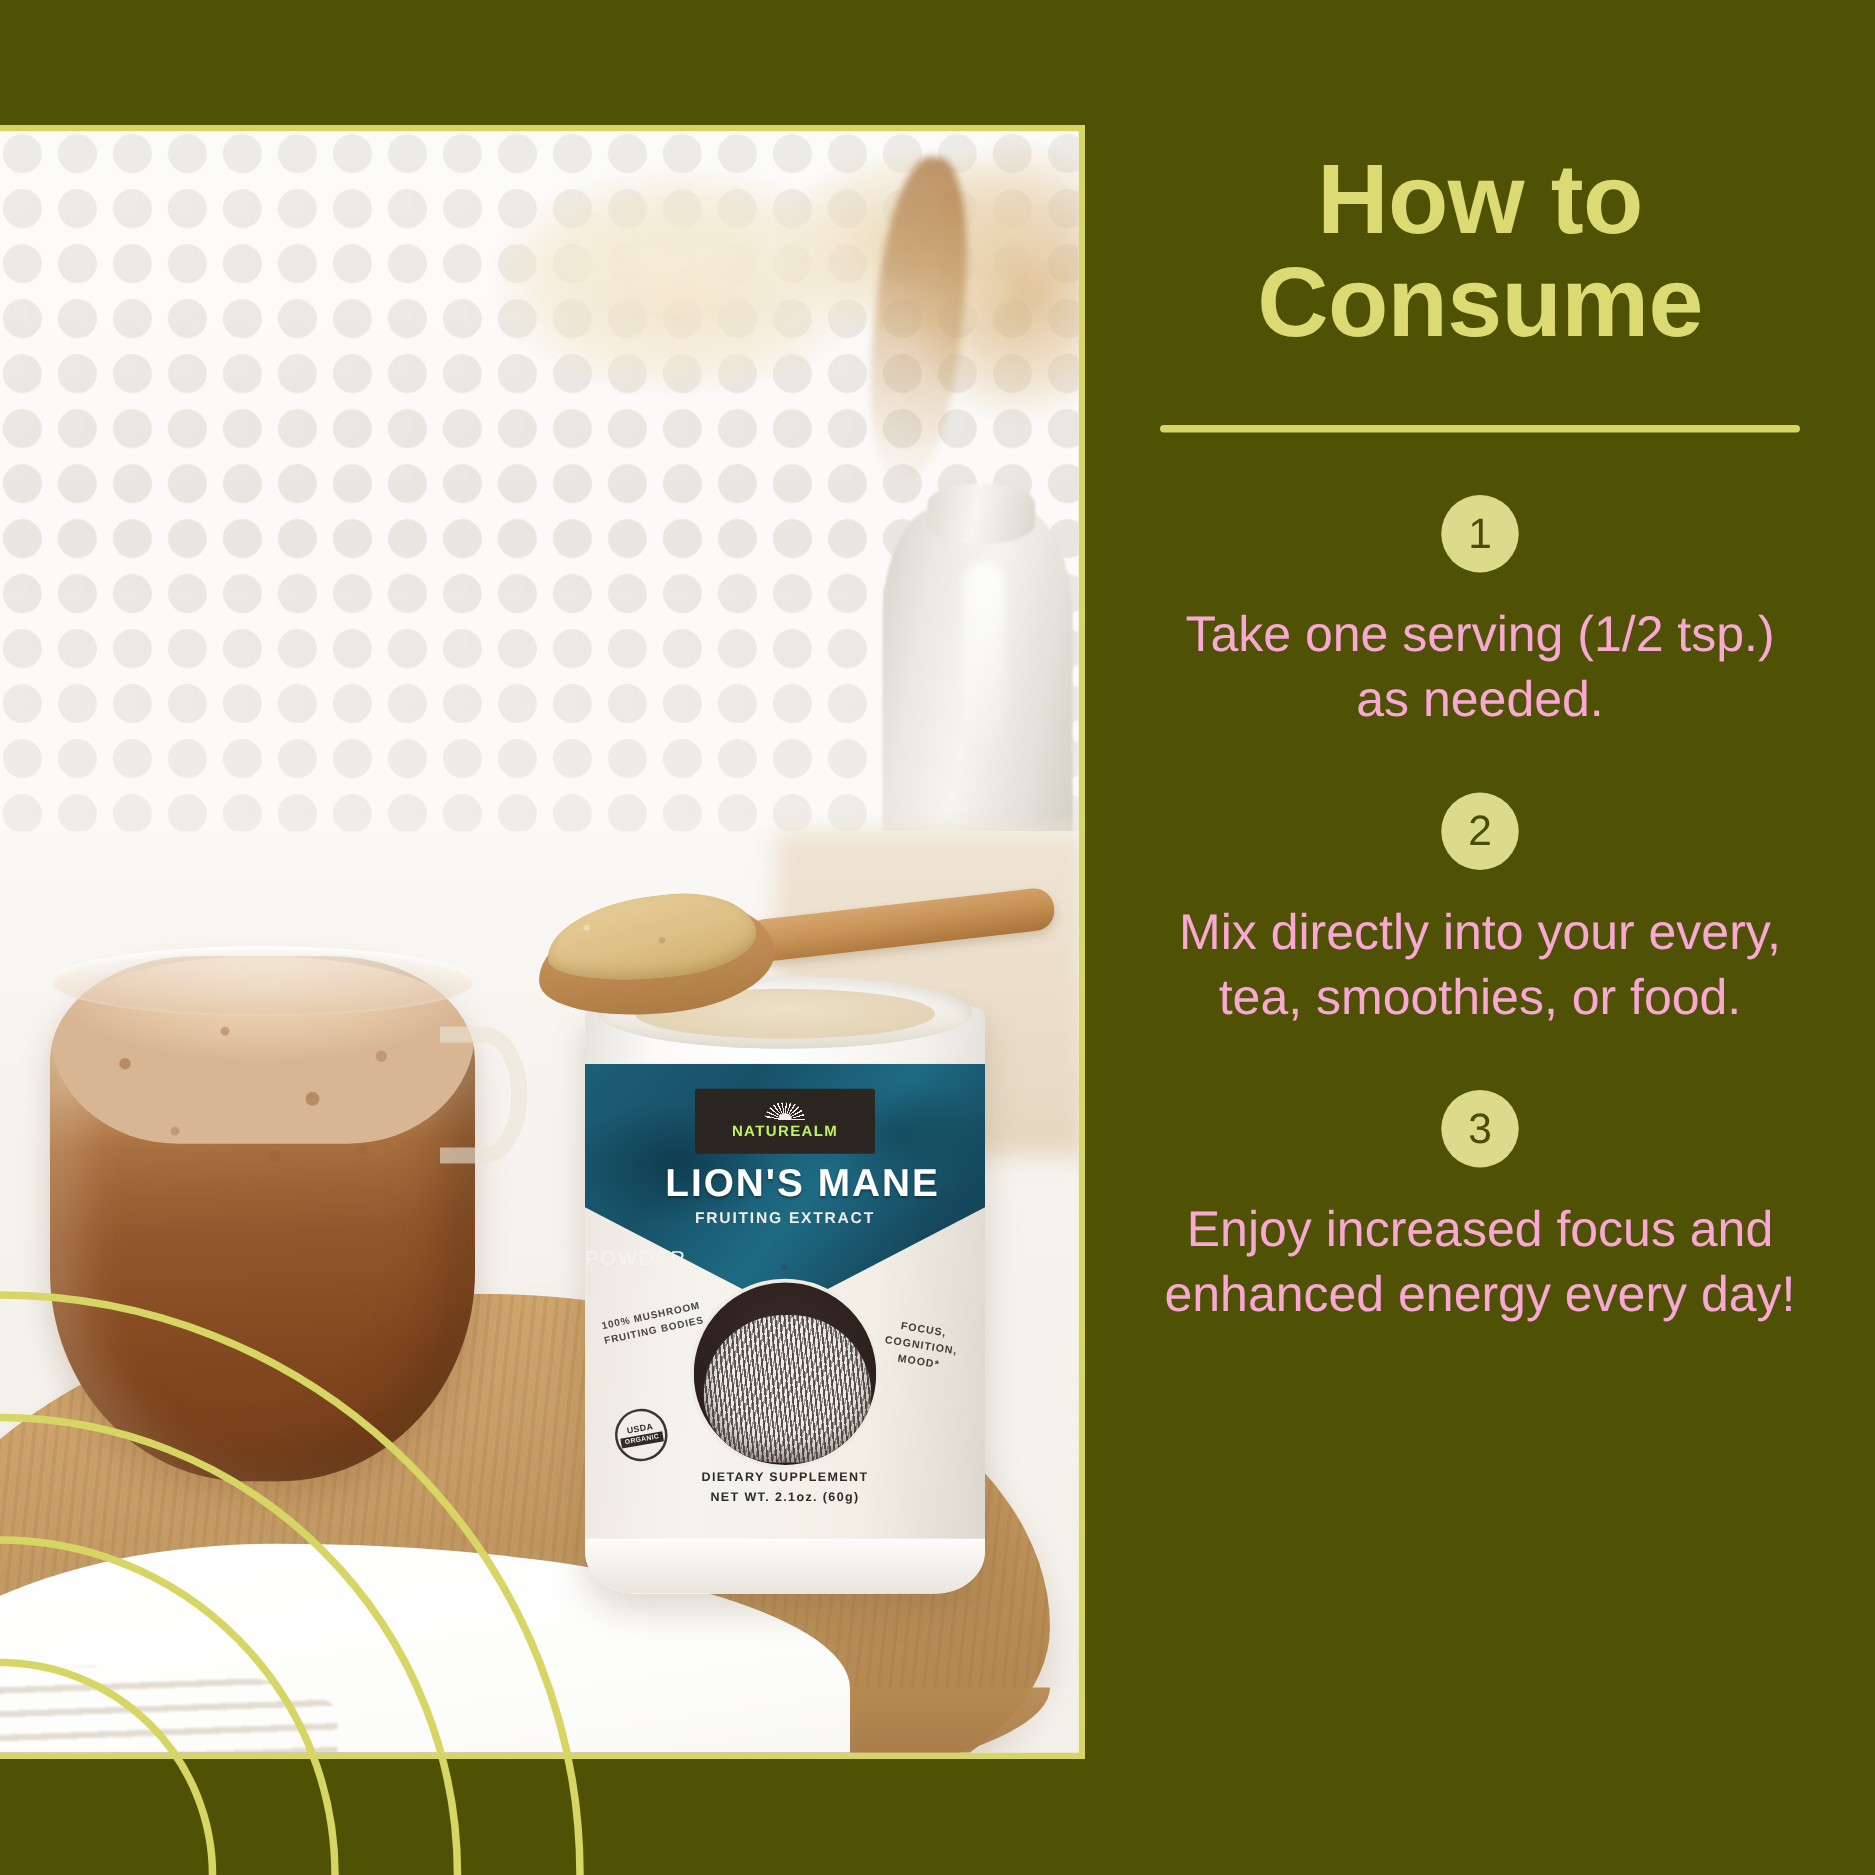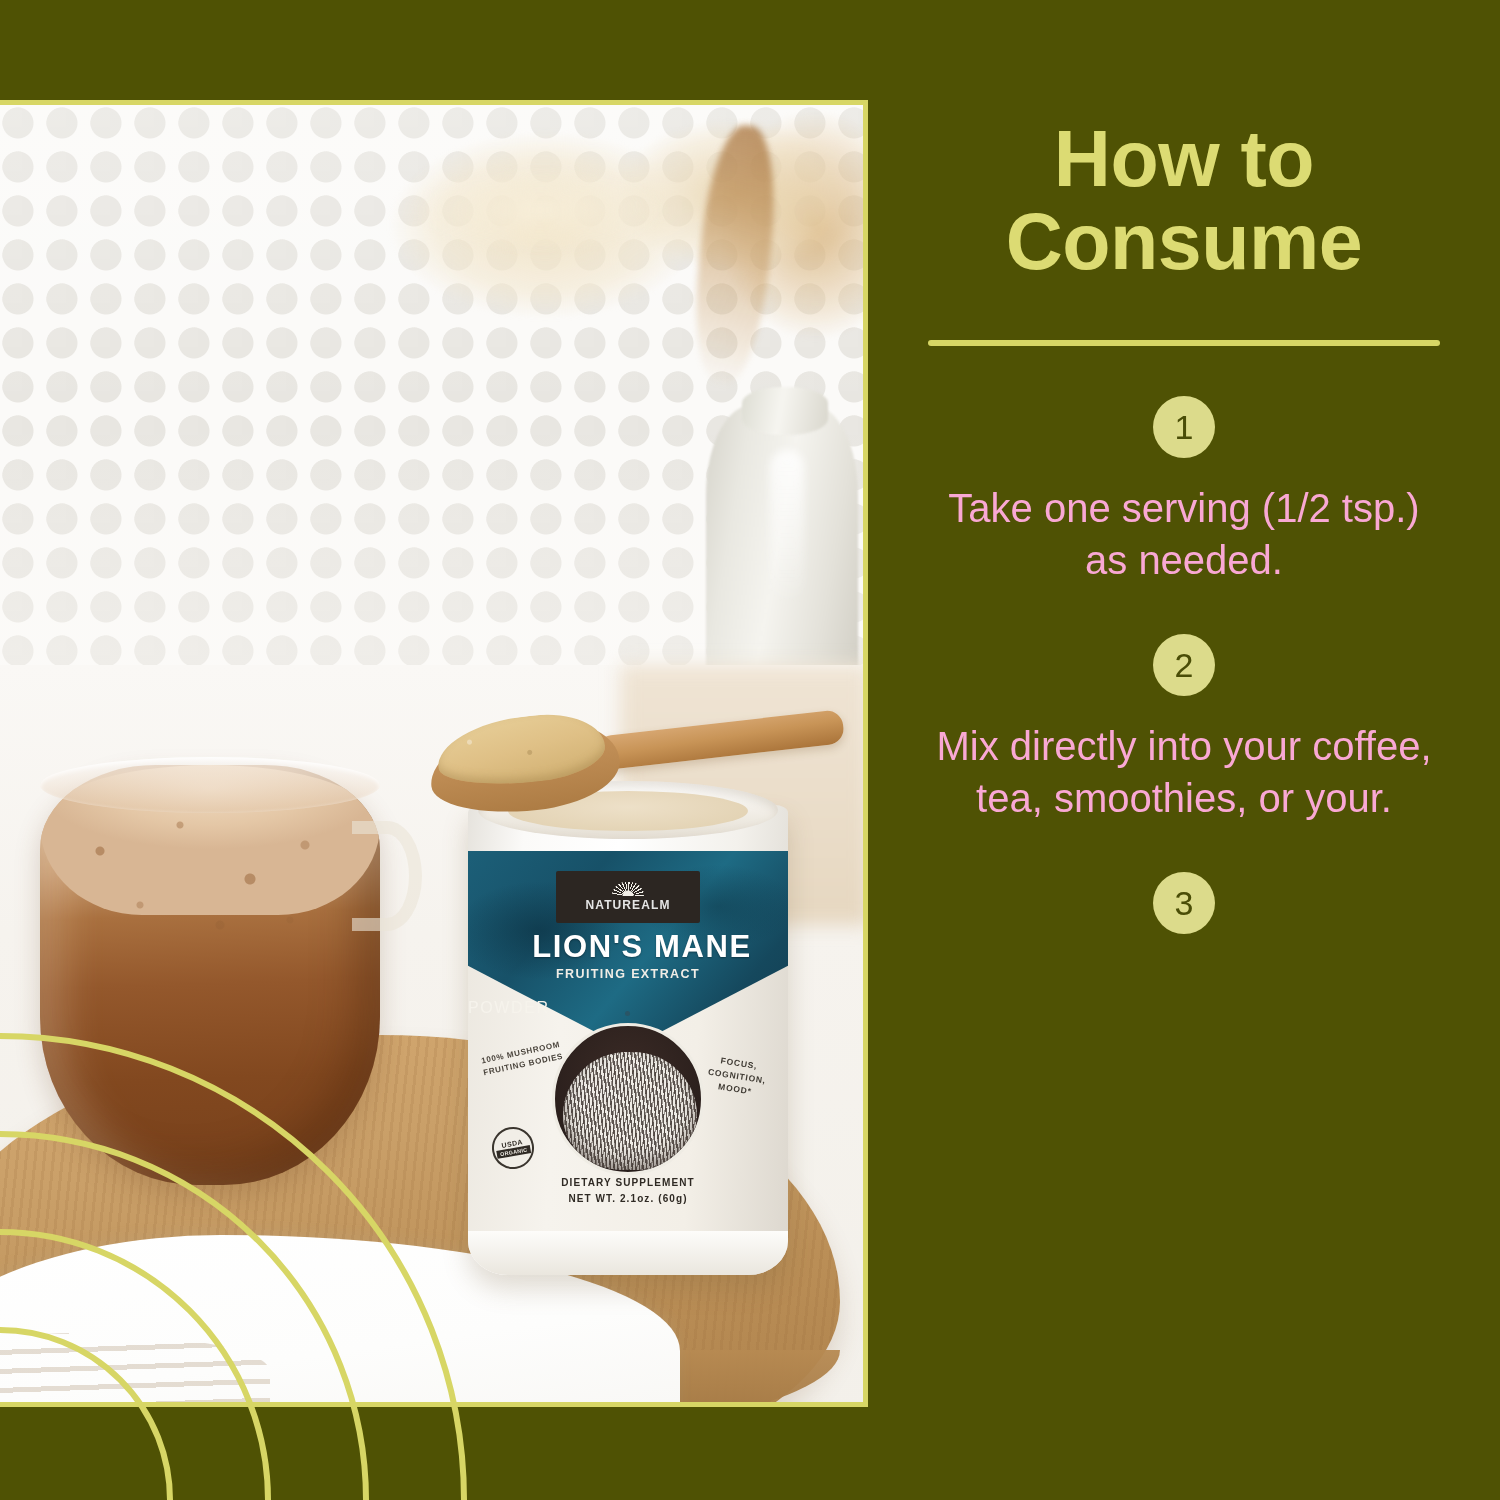--- a/index.html
+++ b/index.html
@@ -210,21 +210,21 @@
     display:flex; flex-direction:column; align-items:center; justify-content:center;
   }
   .brand-sun{
     width:32px; height:14px;
     background:radial-gradient(circle at 50% 100%, #f2efe8 0 5px, transparent 6px),
                repeating-conic-gradient(from 180deg at 50% 100%, #f2efe8 0 5deg, #2c2622 5deg 14deg);
     border-radius:16px 16px 0 0;
     margin-bottom:2px;
   }
   .brand-name{
-    color:#e5e5e5; font-size:12px; letter-spacing:1.1px; font-weight:700;
+    color:#bef264; font-size:12px; letter-spacing:1.1px; font-weight:700;
   }
   .label-title{
     position:absolute; left:0; top:78px; width:100%;
     text-align:center; color:#ffffff;
     font-size:31px; font-weight:700; letter-spacing:1.6px;
     text-shadow:0 1px 2px rgba(0,0,0,.35);
     padding-left:28px;
   }
   .label-sub1{
     position:absolute; left:0; top:116px; width:100%;
@@ -458,21 +458,22 @@
 
   <div id="steps">
 
     <div class="step">
       <div class="step-badge">1</div>
       <div class="step-text">Take one serving (1/2 tsp.) as needed.</div>
     </div>
 
     <div class="step">
       <div class="step-badge">2</div>
-      <div class="step-text">Mix directly into your coffee, tea, smoothies, or your.</div>
+      <div class="step-text">Mix directly into your every, tea, smoothies, or food.</div>
     </div>
 
     <div class="step">
       <div class="step-badge">3</div>
+      <div class="step-text">Enjoy increased focus and enhanced energy every day!</div>
     </div>
 
   </div>
 </div>
 
 </body></html>

